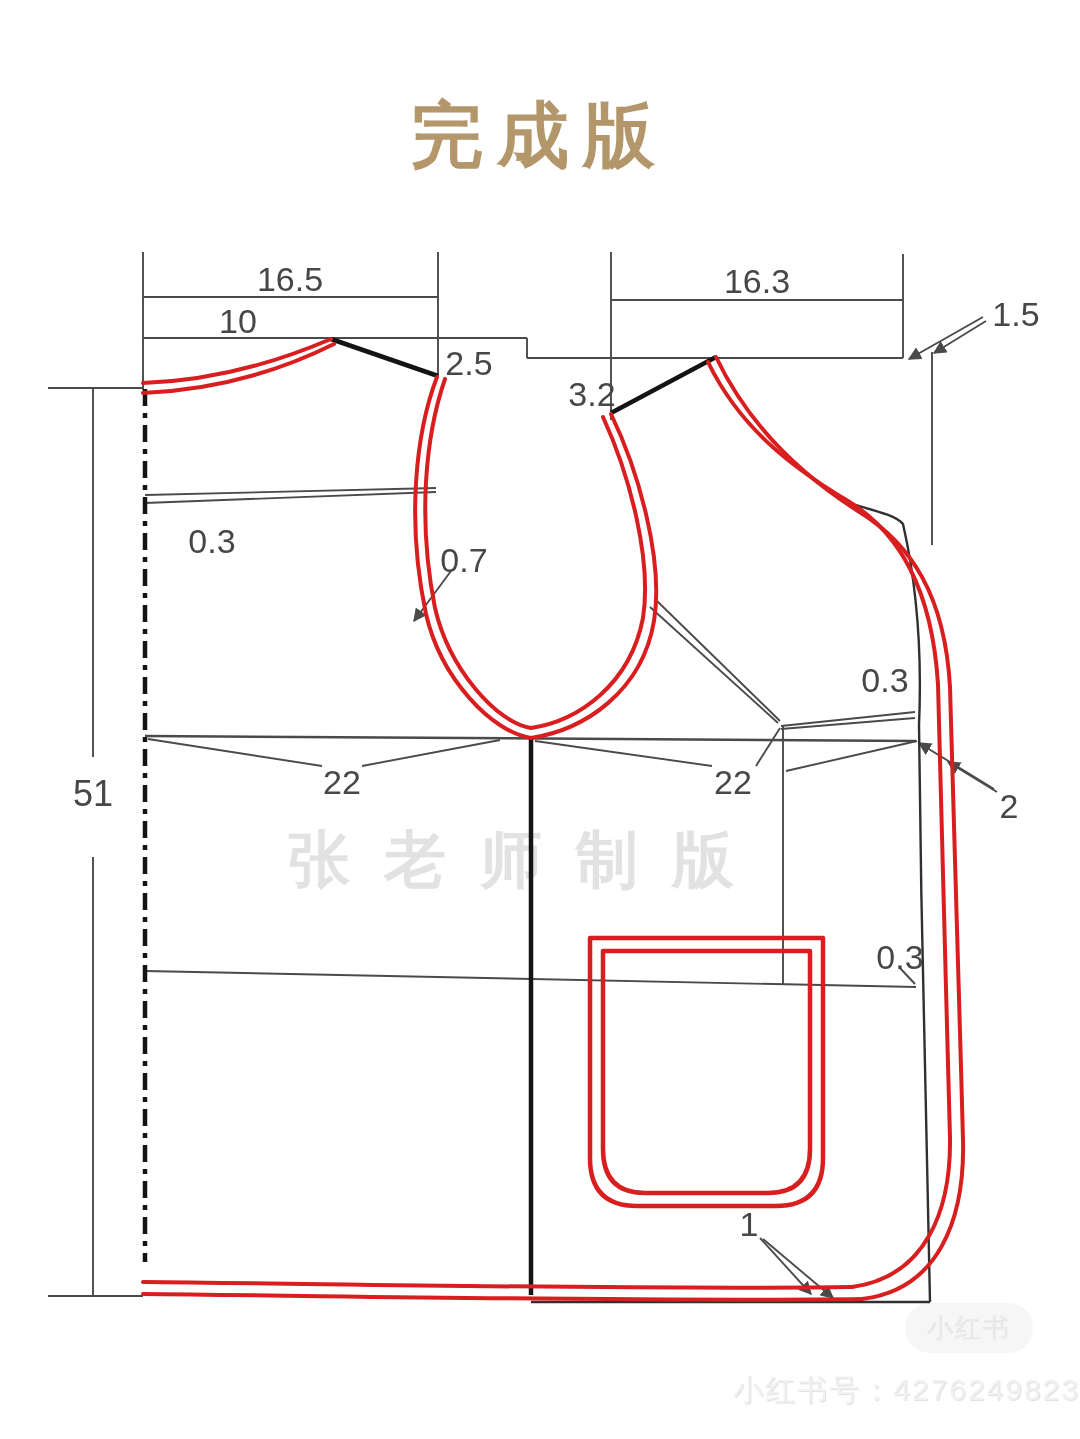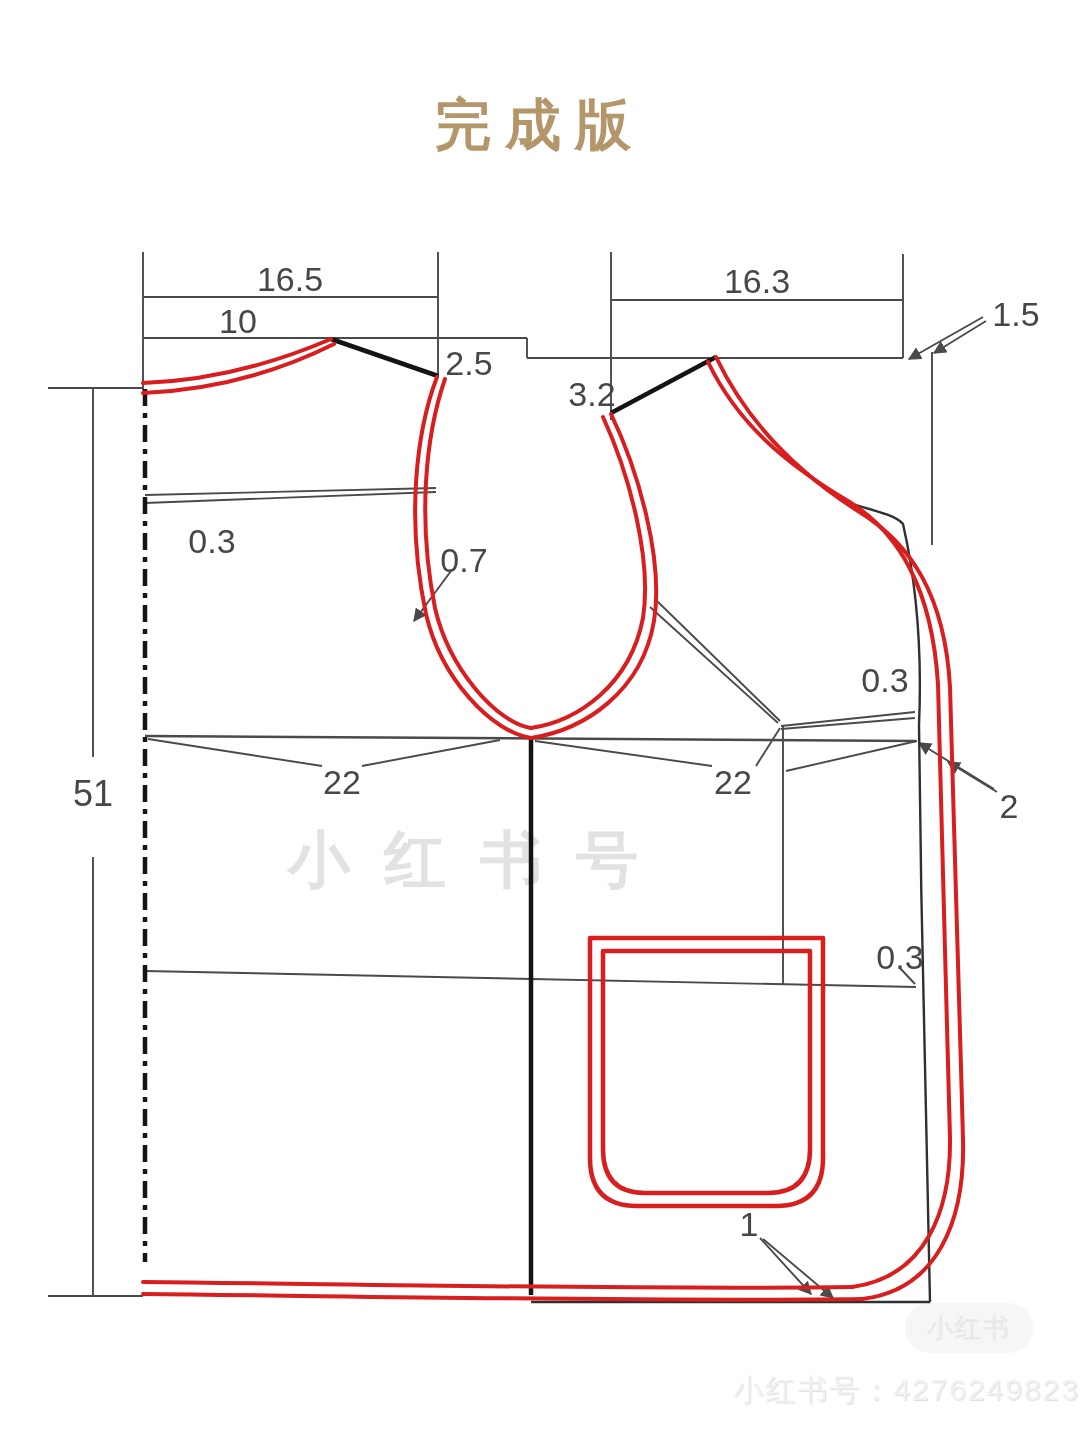--- a/index.html
+++ b/index.html
@@ -7,21 +7,21 @@
     --seam-black:#141414; --edge-dark:#303030; --label-gray:#474747;
     --watermark-gray:#e2e2e2; --footer-gray:#f1f1f1;
   }
   html,body{margin:0;padding:0;}
   body{
     width:1080px;height:1439px;background:#ffffff;position:relative;overflow:hidden;
     font-family:"Liberation Sans", sans-serif;
   }
   .page-title{
     position:absolute;top:88px;left:0;width:1080px;text-align:center;
-    font-size:56px;font-weight:bold;letter-spacing:14px;color:var(--title-gold);
+    font-size:72px;font-weight:bold;letter-spacing:14px;color:var(--title-gold);
     font-family:"Liberation Sans", sans-serif;
   }
   .wm-center{
     position:absolute;top:818px;left:288px;white-space:nowrap;
     font-size:62px;font-weight:bold;letter-spacing:34px;color:var(--watermark-gray);
     z-index:1;
   }
   .wm-footer{
     position:absolute;top:1370px;left:660px;width:420px;text-align:right;
     font-size:30px;letter-spacing:2px;color:var(--footer-gray);
@@ -41,21 +41,21 @@
   .red{stroke:var(--pattern-red);stroke-width:4;fill:none;stroke-linecap:round;}
   .redp{stroke:var(--pattern-red);stroke-width:4.5;fill:none;stroke-linejoin:round;}
   .t{font-family:"Liberation Sans", sans-serif;font-size:34px;fill:var(--label-gray);text-anchor:middle;}
   .tb{font-size:36px;}
 </style>
 </head>
 <body>
 
 <div class="page-title">完成版</div>
 
-<div class="wm-center">小红书号</div>
+<div class="wm-center">张老师制版</div>
 
 <svg class="diagram" width="1080" height="1439" viewBox="0 0 1080 1439">
   <defs>
     <marker id="arw" viewBox="0 0 10 10" refX="9" refY="5" markerWidth="7" markerHeight="7" orient="auto-start-reverse">
       <path d="M0,0 L10,5 L0,10 z" fill="#4a4a4a"></path>
     </marker>
   </defs>
 
   <g>
     <path class="g1" d="M143,297 H438"></path>

